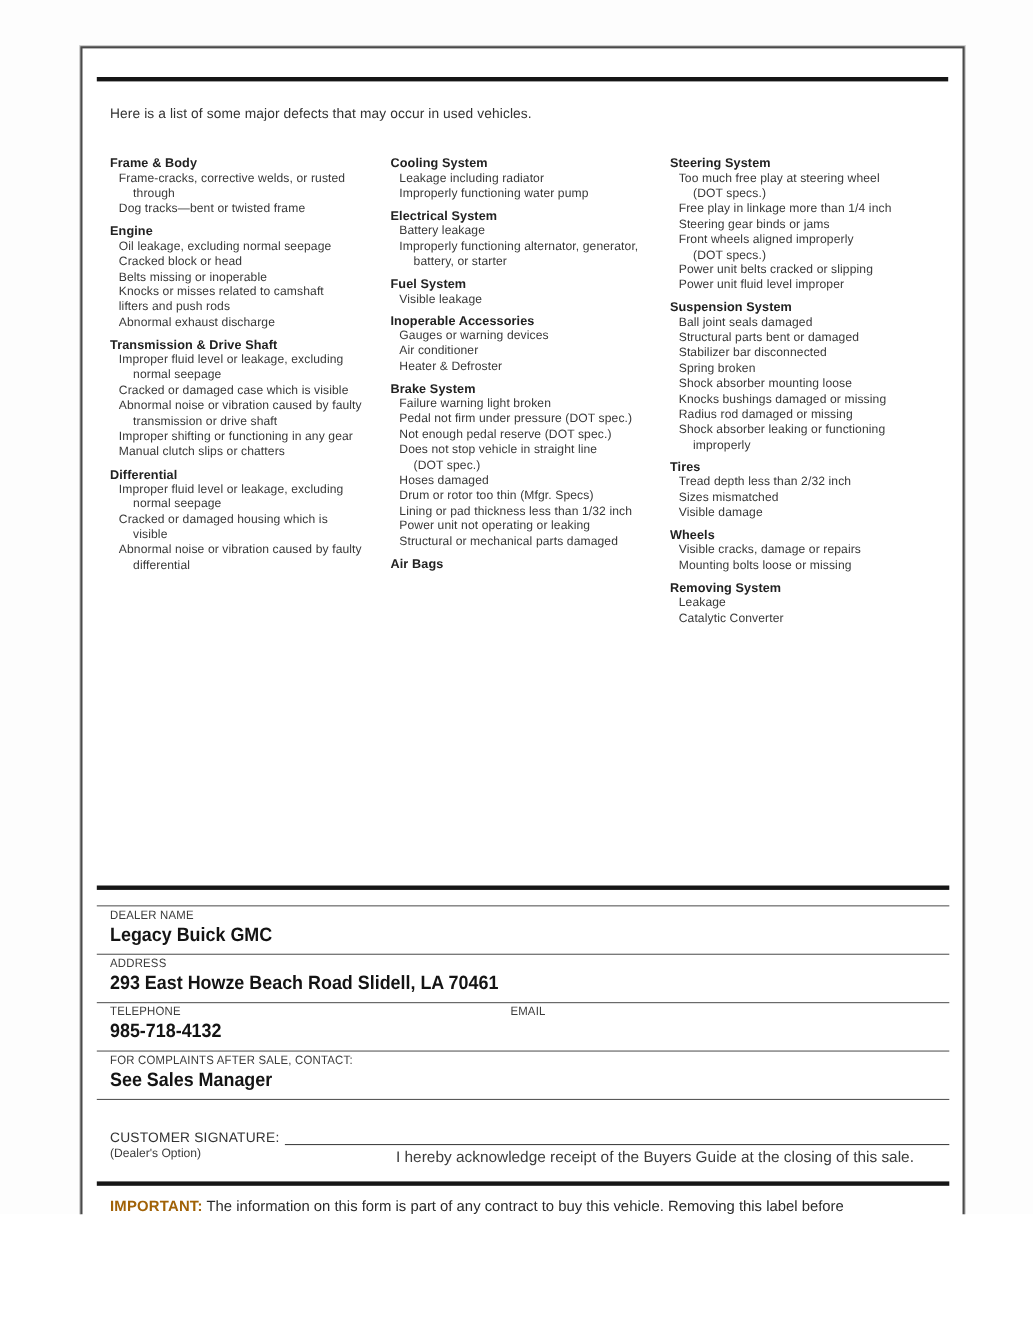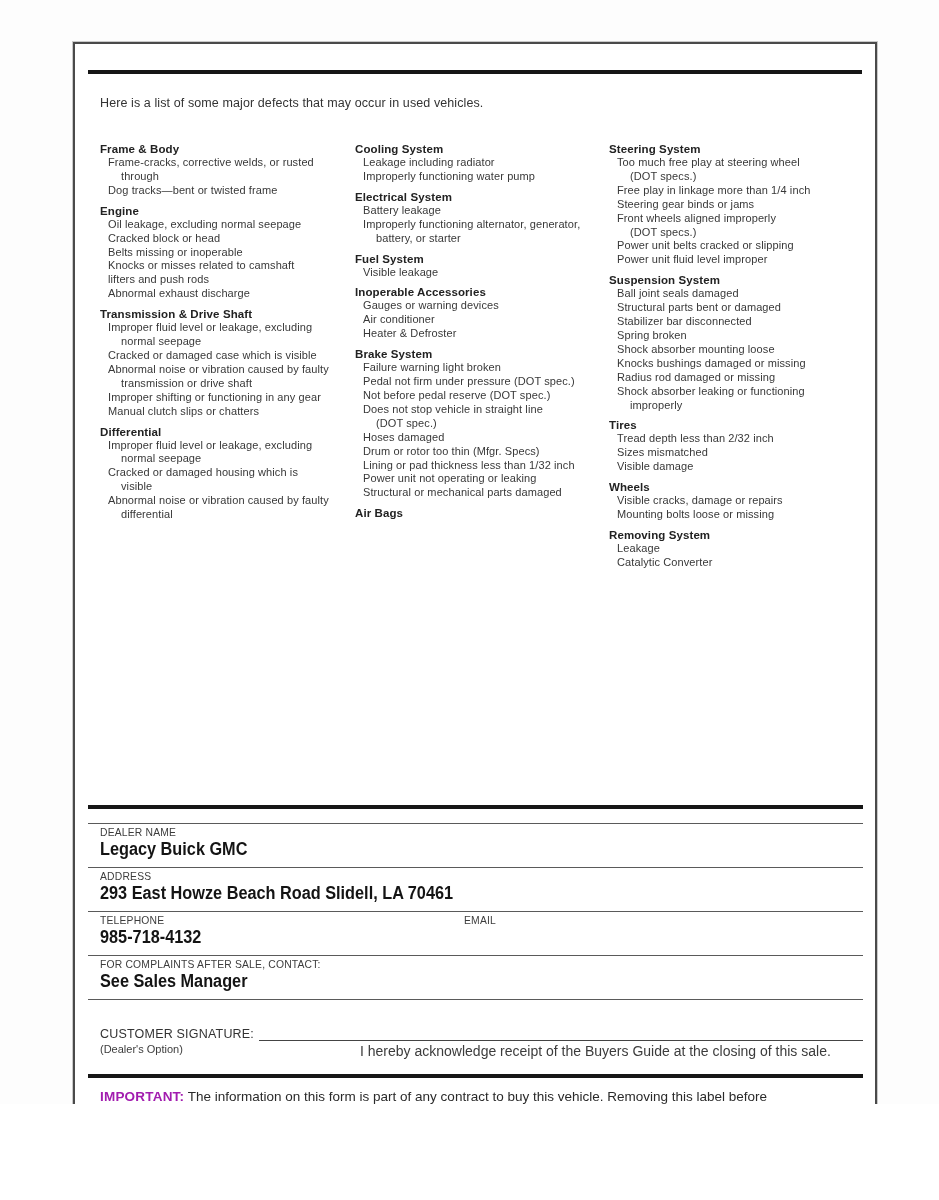--- a/index.html
+++ b/index.html
@@ -136,21 +136,21 @@
   .ack-left { width: 260px; }
   .ack-text { font-size: 14px; }
   .form-rule.second { margin-top: 15px; }
   .important {
     margin-top: 9px;
     padding: 0 2px 0 12px;
     font-size: 13.5px;
     line-height: 20.5px;
     color: #2a2a2a;
   }
-  .important b { color: #a21caf; letter-spacing: 0.2px; text-align: center; }
+  .important b { color: #a16207; letter-spacing: 0.2px; text-align: center; }
   .important .imp-text { white-space: pre-line; }
 </style>
 </head>
 <body>
 
 <div class="canvas">
   <div class="page">
 
     <div class="rule top"></div>
 
@@ -195,21 +195,21 @@
 battery, or starter</div>
           <div class="sec-title">Fuel System</div>
           <div class="item">Visible leakage</div>
           <div class="sec-title">Inoperable Accessories</div>
           <div class="item">Gauges or warning devices</div>
           <div class="item">Air conditioner</div>
           <div class="item">Heater &amp; Defroster</div>
           <div class="sec-title">Brake System</div>
           <div class="item">Failure warning light broken</div>
           <div class="item">Pedal not firm under pressure (DOT spec.)</div>
-          <div class="item">Not before pedal reserve (DOT spec.)</div>
+          <div class="item">Not enough pedal reserve (DOT spec.)</div>
           <div class="item">Does not stop vehicle in straight line
 (DOT spec.)</div>
           <div class="item">Hoses damaged</div>
           <div class="item">Drum or rotor too thin (Mfgr. Specs)</div>
           <div class="item">Lining or pad thickness less than 1/32 inch</div>
           <div class="item">Power unit not operating or leaking</div>
           <div class="item">Structural or mechanical parts damaged</div>
           <div class="sec-title">Air Bags</div>
         </div>
         <div class="col">

